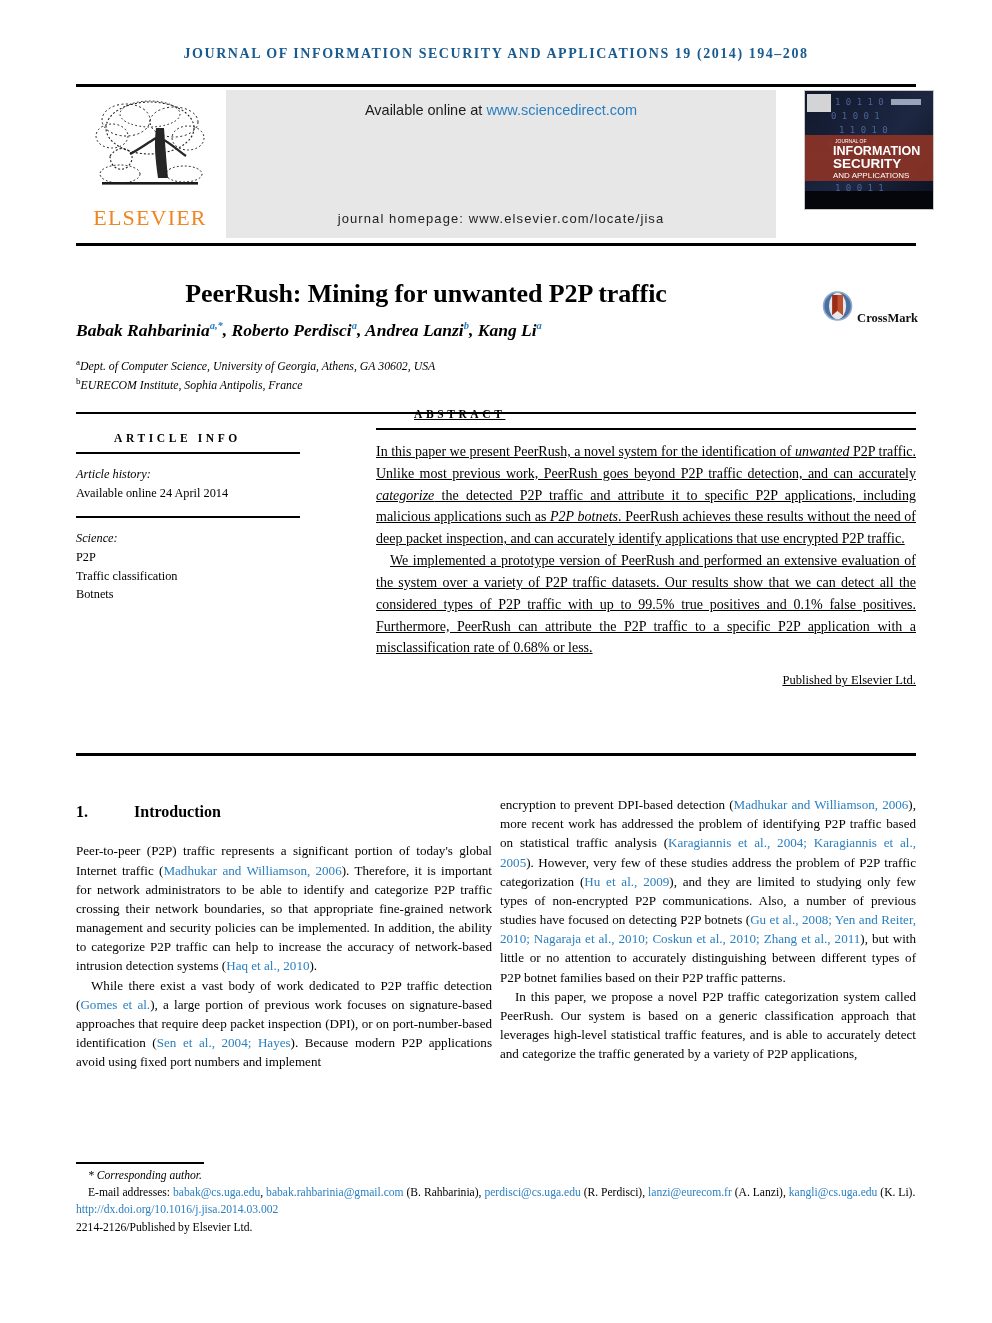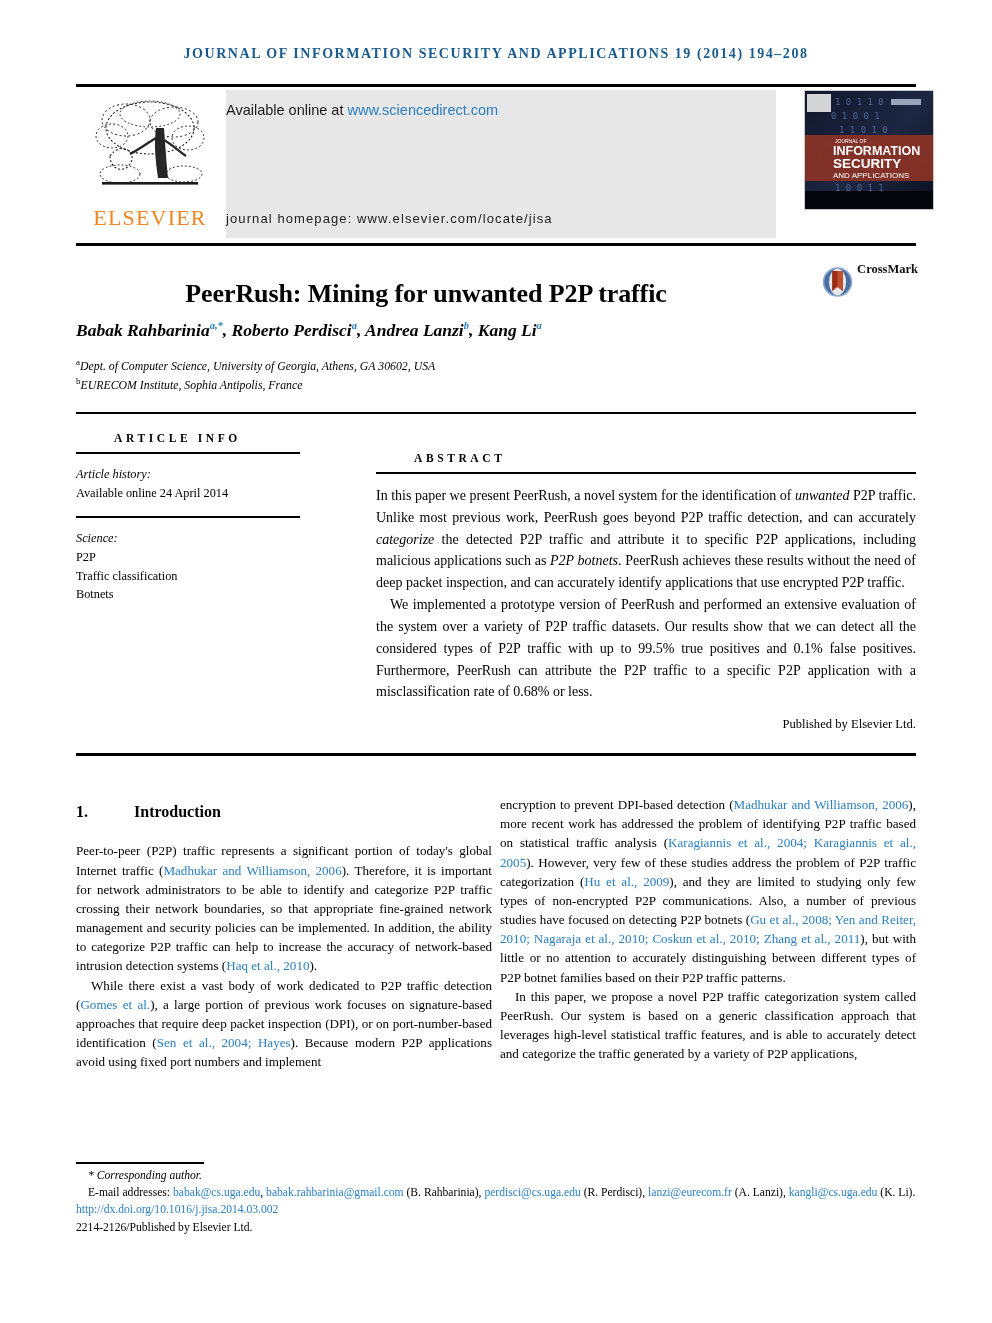--- a/index.html
+++ b/index.html
@@ -80,20 +80,21 @@
     line-height: 1;
     margin-top: 1px;
   }
   .sd-band {
     position: absolute;
     left: 150px; top: 0;
     width: 550px; height: 148px;
     background: #e7e7e7;
     display: flex;
     flex-direction: column;
+    align-items: center;
   }
   .sd-avail {
     margin-top: 12px;
     font-family: "Liberation Sans", sans-serif;
     font-size: 14.5px;
     color: #1c1c1c;
   }
   .sd-avail a { color: #2a7fc0; text-decoration: none; }
   .sd-logo {
     margin-top: 10px;
@@ -128,23 +129,23 @@
     width: 700px;
     font-family: "Liberation Serif", serif;
     font-weight: 700;
     font-size: 26px;
     line-height: 1.18;
     letter-spacing: -0.1px;
     text-align: center;
   }
   .crossmark {
     position: absolute;
-    left: 822px; top: 262px;
+    left: 822px; top: 280px;
     width: 96px; height: 46px;
-    display: flex; align-items: flex-start;
+    display: flex; align-items: flex-end;
   }
   .crossmark-label {
     font-family: "Liberation Serif", serif;
     font-size: 12.5px;
     font-weight: 700;
     margin-left: 4px;
     color: #111;
   }
 
   .authors {
@@ -177,22 +178,23 @@
     text-transform: uppercase;
     margin-left: 38px;
   }
   .info-col {
     position: absolute;
     left: 76px; top: 432px;
     width: 224px;
   }
   .abs-col {
     position: absolute;
-    left: 376px; top: 452px;
+    left: 376px; top: 408px;
     width: 540px;
+    text-decoration: underline;
   }
   .thin-rule {
     height: 2px; background: #000; margin-top: 8px;
   }
   .info-block {
     font-family: "Liberation Serif", serif;
     font-size: 12.3px;
     line-height: 1.52;
     margin-top: 11px;
   }

